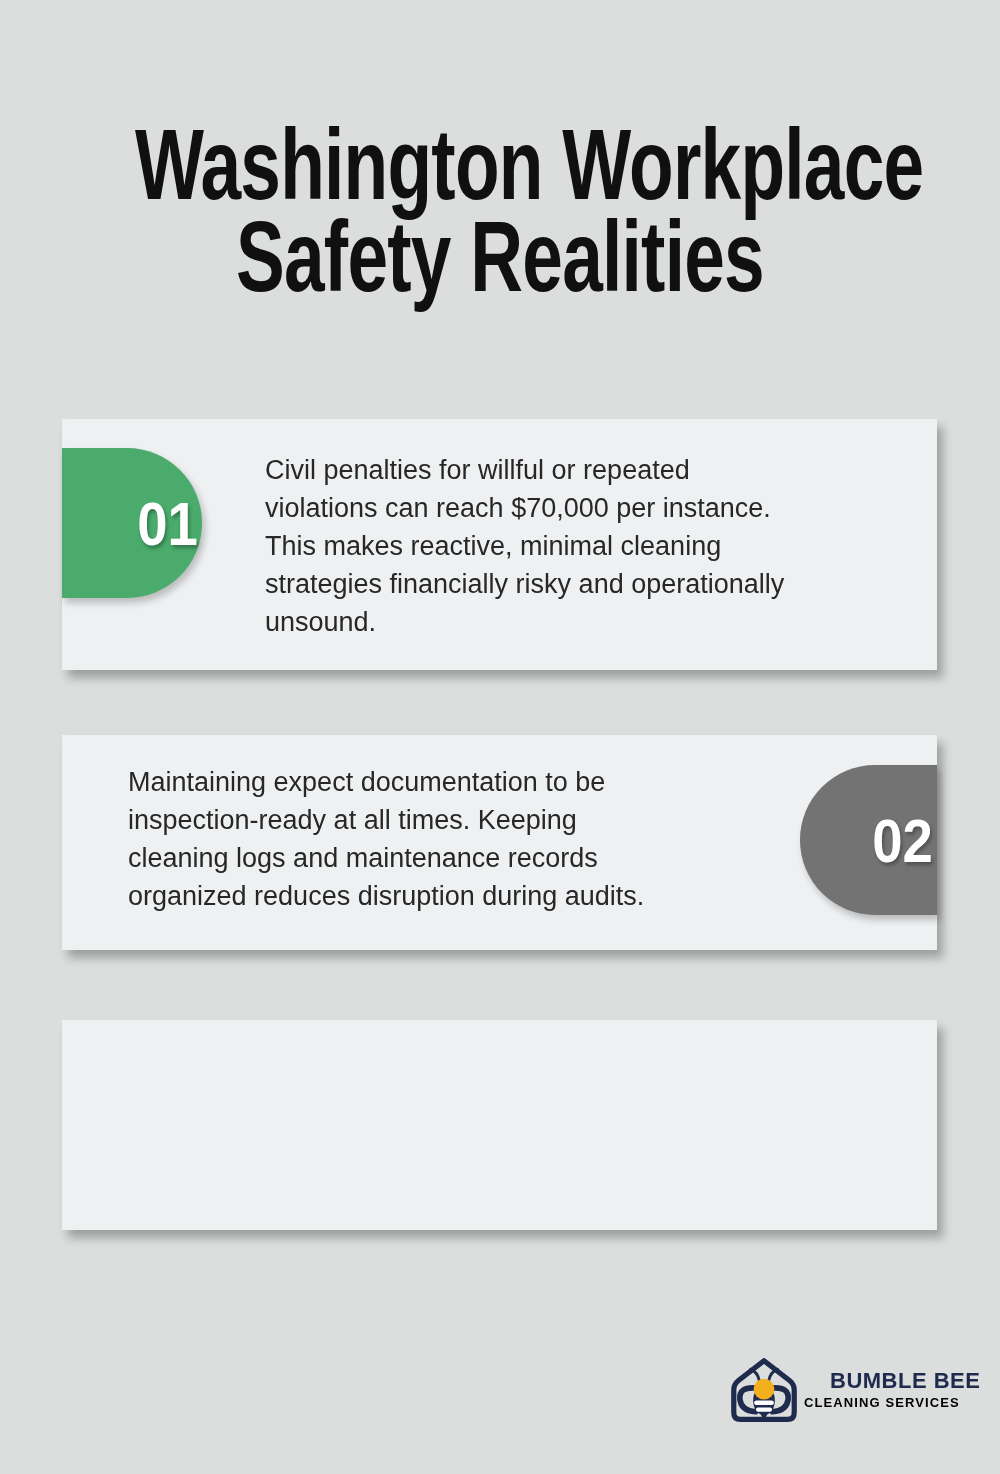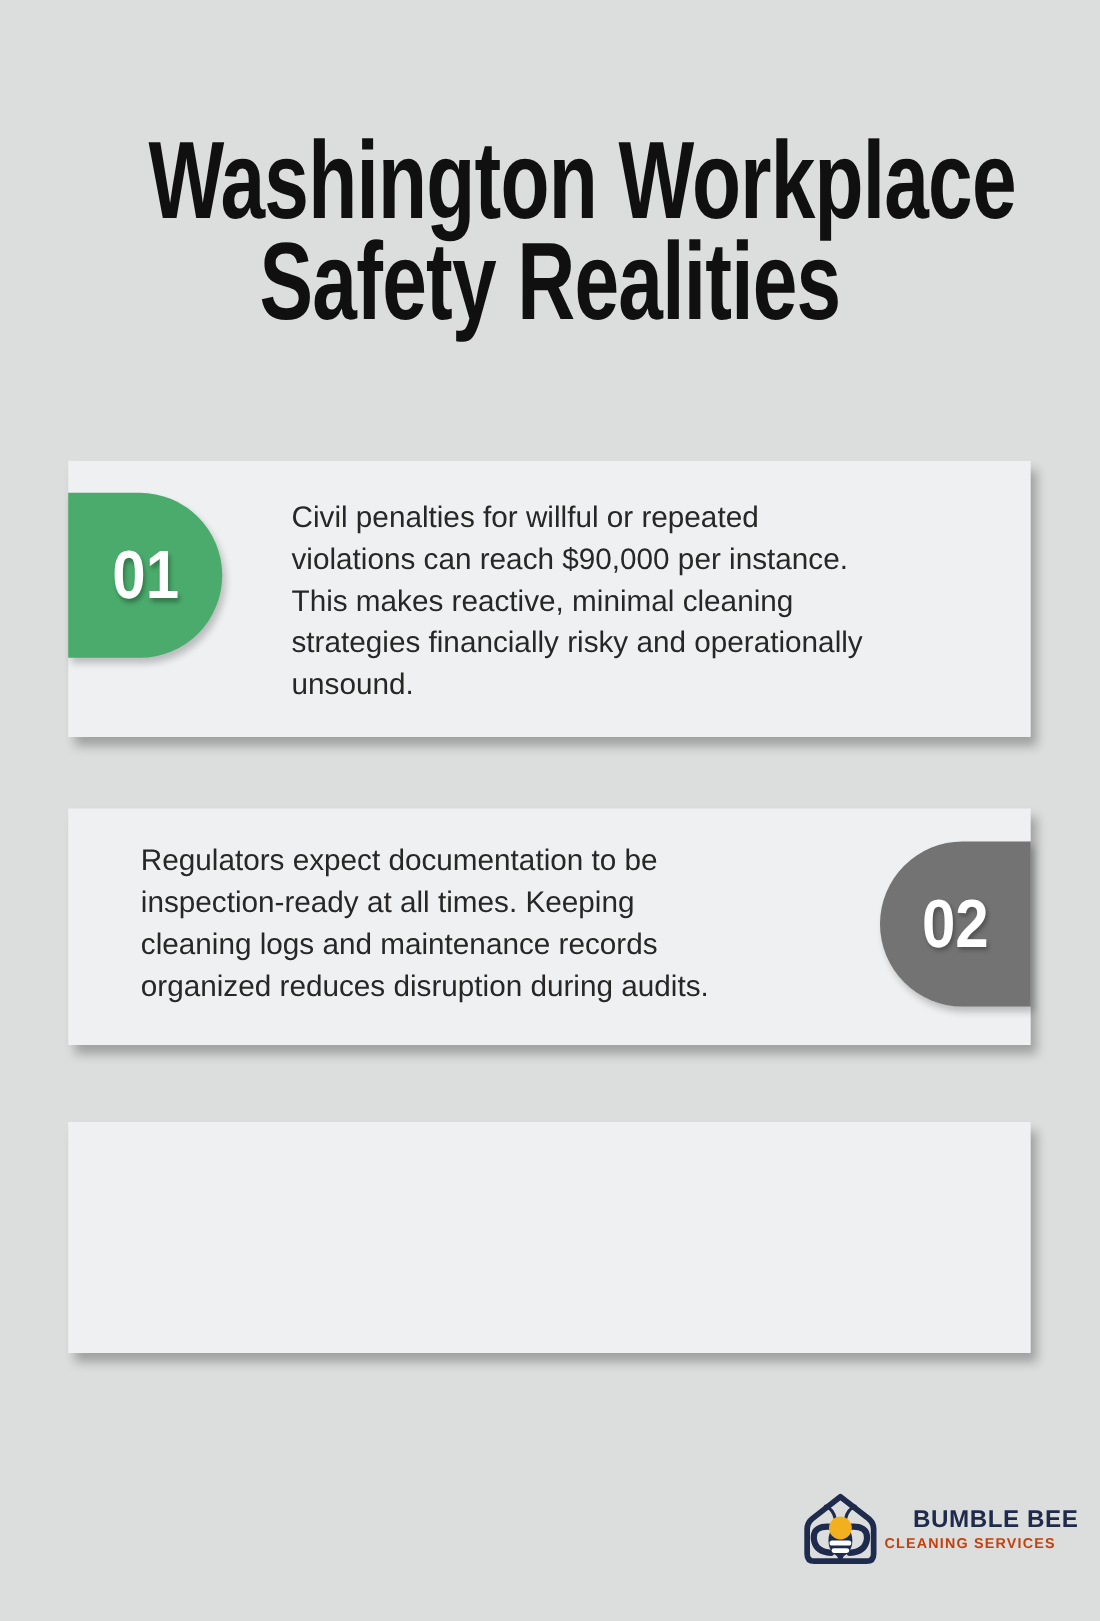--- a/index.html
+++ b/index.html
@@ -50,21 +50,21 @@
   .card-1 { top: 419px; height: 251px; }
   .card-2 { top: 735px; height: 215px; }
   .card-3 { top: 1020px; height: 210px; }
 
   .badge {
     position: absolute;
     width: 140px;
     height: 150px;
     display: flex;
     align-items: center;
-    justify-content: center;
+    justify-content: flex-end;
     box-shadow: 3px 5px 7px rgba(0,0,0,0.22);
   }
   .badge-left {
     left: 0;
     border-radius: 0 75px 75px 0;
   }
   .badge-right {
     right: 0;
     border-radius: 75px 0 0 75px;
   }
@@ -110,21 +110,21 @@
   .logo-name {
     color: #1f2b4d;
     font-weight: 700;
     font-size: 22px;
     letter-spacing: 0.5px;
     white-space: nowrap;
     line-height: 1.0;
     margin-left: 26px;
   }
   .logo-tagline {
-    color: #c2410c;
+    color: #000000;
     font-weight: 700;
     font-size: 13px;
     letter-spacing: 1.1px;
     white-space: nowrap;
     margin-top: 3px;
   }
 </style>
 </head>
 <body>
 
@@ -133,31 +133,31 @@
   <h1 class="title">
     <span class="title-line">Washington Workplace</span>
     <span class="title-line">Safety Realities</span>
   </h1>
 
   <section class="card card-1">
     <div class="badge badge-left" style="background: rgb(74, 171, 108);">
       <span class="badge-num">01</span>
     </div>
     <p class="card-text">Civil penalties for willful or repeated
-violations can reach $90,000 per instance.
+violations can reach $70,000 per instance.
 This makes reactive, minimal cleaning
 strategies financially risky and operationally
 unsound.</p>
   </section>
 
   <section class="card card-2">
     <div class="badge badge-right" style="background: #737373;">
       <span class="badge-num">02</span>
     </div>
-    <p class="card-text">Regulators expect documentation to be
+    <p class="card-text">Maintaining expect documentation to be
 inspection-ready at all times. Keeping
 cleaning logs and maintenance records
 organized reduces disruption during audits.</p>
   </section>
 
   <section class="card card-3">
   </section>
 
   <footer class="logo">
     <svg class="logo-icon" width="72" height="68" viewBox="0 0 76 72" aria-hidden="true">

